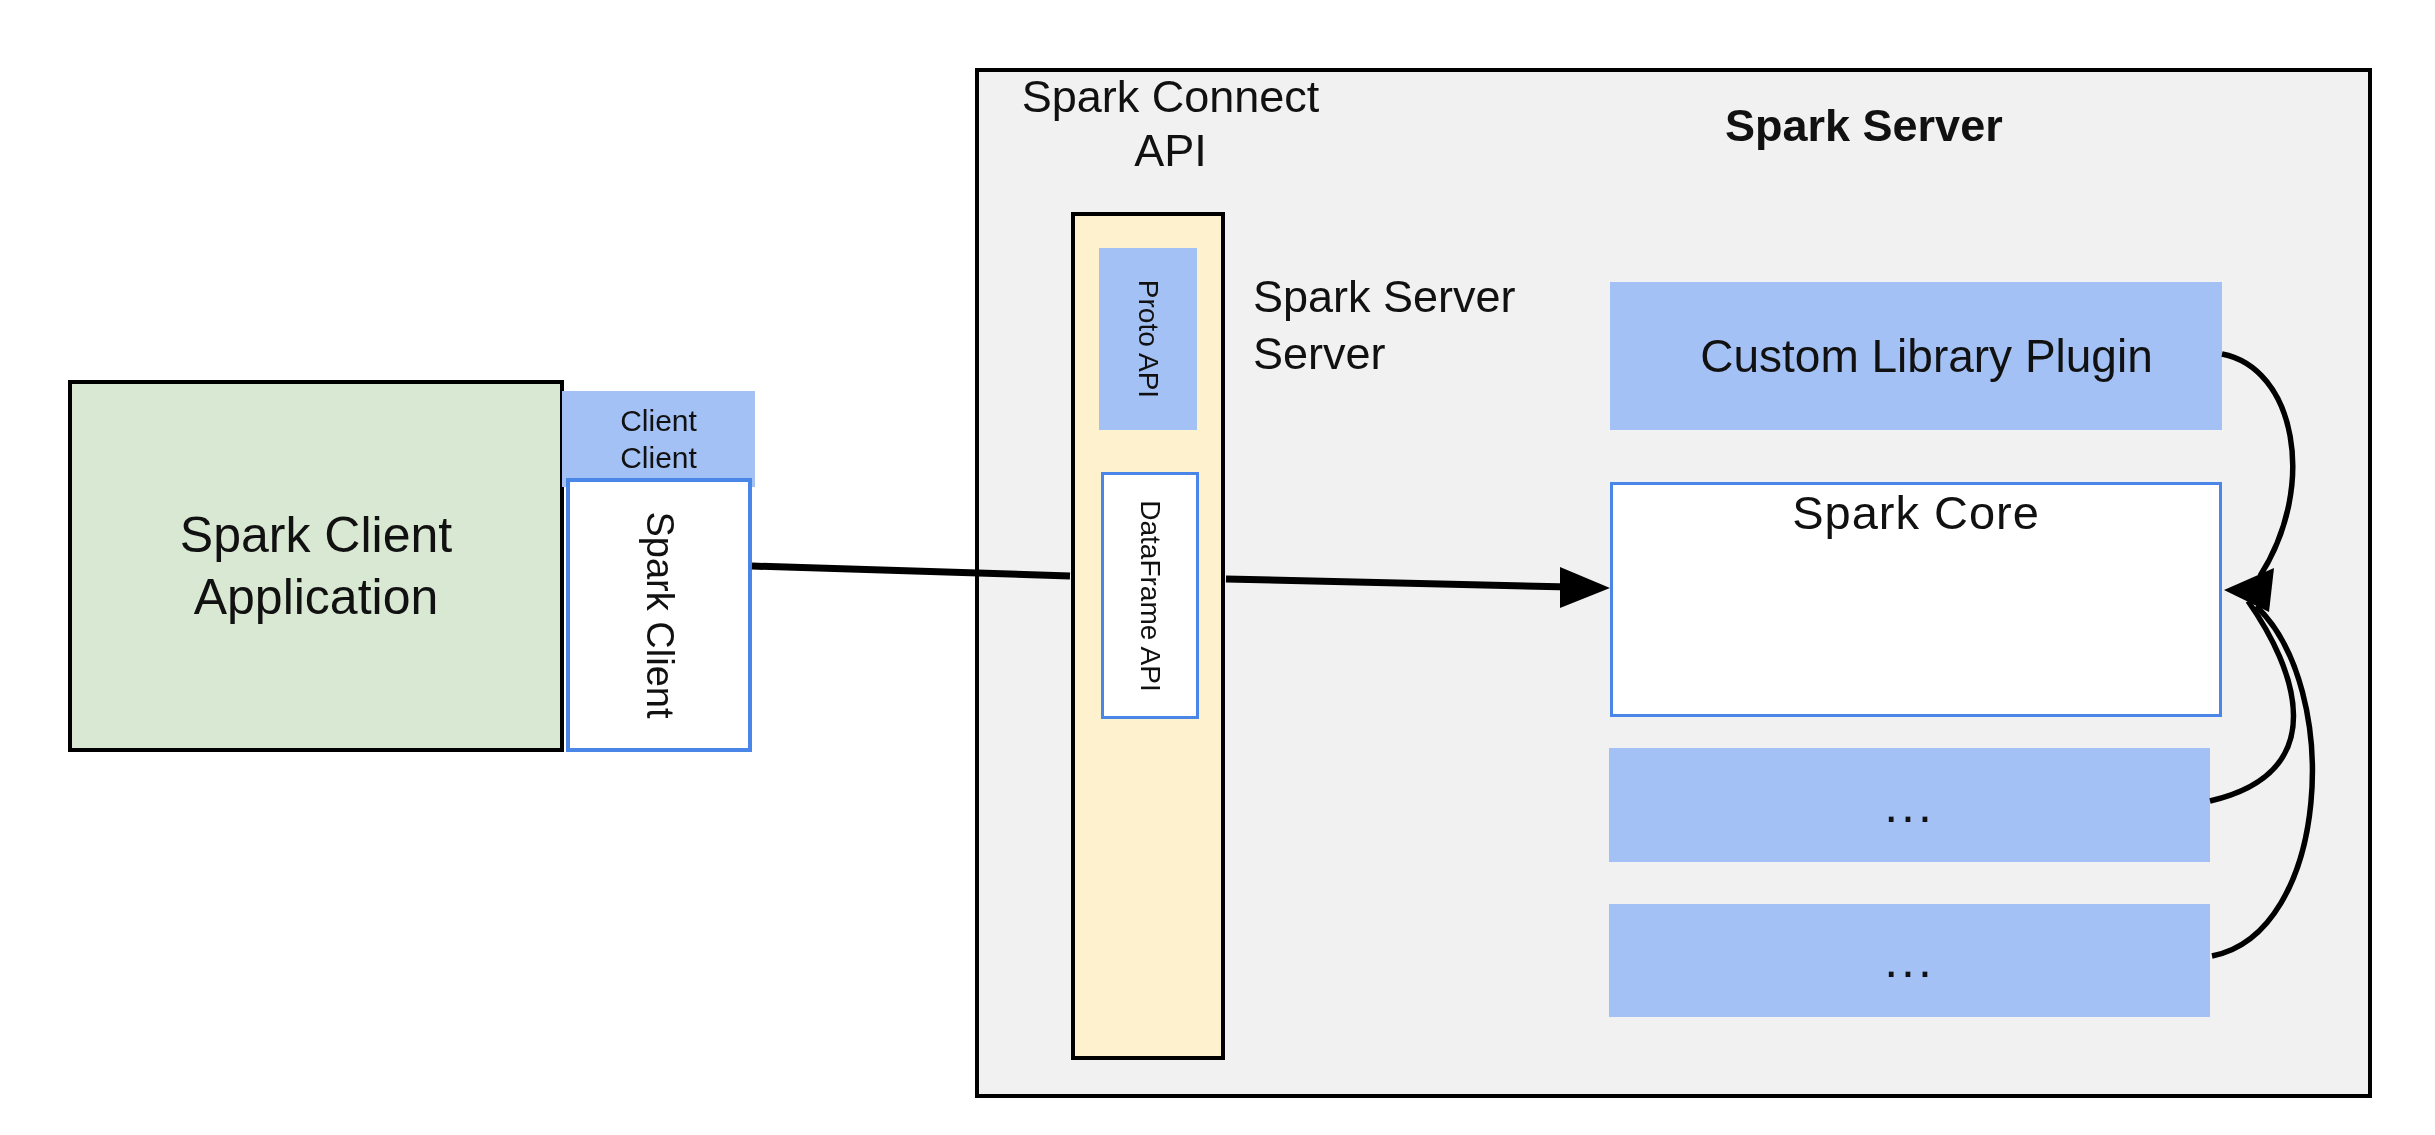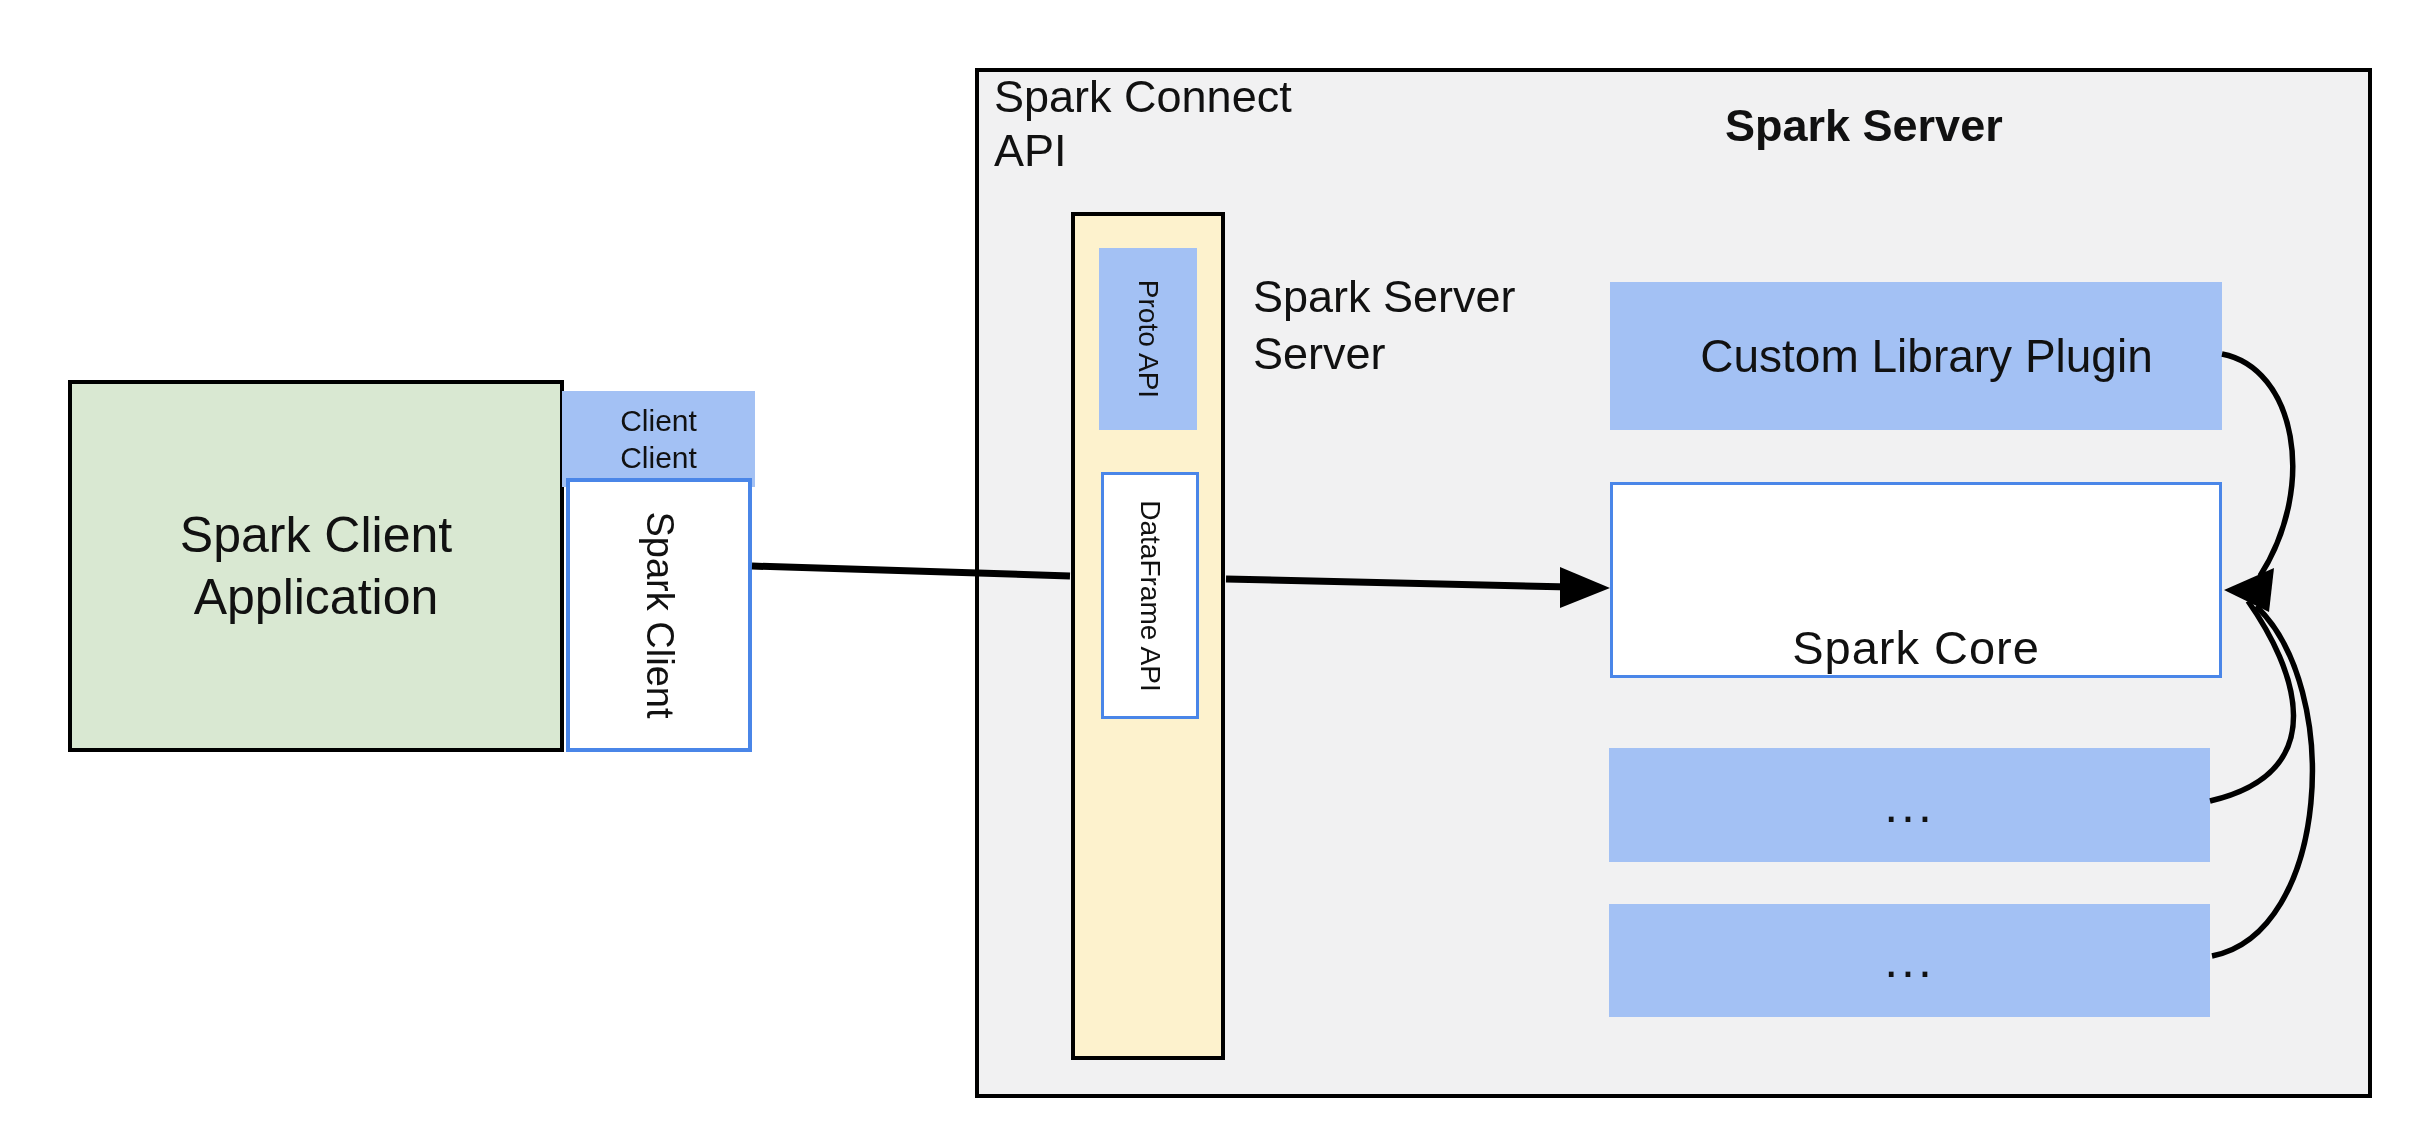--- a/index.html
+++ b/index.html
@@ -16,29 +16,29 @@
                     font-size:50px; line-height:62px; }
   .client-package { left:562px;  top:382px; width:193px;  height:96px;   background:#a3c1f4;
                     display:flex; align-items:center; justify-content:center; text-align:center;
                     font-size:30px; line-height:37px;margin-top:9px; }
   .spark-client   { left:566px;  top:478px; width:186px;  height:274px;  background:#ffffff; border:4px solid #4a86e8; }
   .library-col    { left:1071px; top:212px; width:154px;  height:848px;  background:#fdf2cd; border:4px solid #000; }
   .proto-api      { left:1099px; top:248px; width:98px;   height:182px;  background:#a3c1f4; }
   .dataframe-api  { left:1101px; top:472px; width:98px;   height:247px;  background:#ffffff; border:3px solid #4a86e8; }
   .plugin-box     { left:1610px; top:282px; width:612px;  height:148px;  background:#a3c1f4;
                     display:flex; align-items:center; justify-content:center; font-size:46px;padding-left:21px; }
-  .core-box       { left:1610px; top:482px; width:612px;  height:196px;  background:#ffffff; border:3px solid #4a86e8;
-                    display:flex; align-items:flex-end; justify-content:center; font-size:47px; letter-spacing:1px; }
+  .core-box       { left:1610px; top:482px; width:612px;  height:235px;  background:#ffffff; border:3px solid #4a86e8;
+                    display:flex; align-items:flex-start; justify-content:center; font-size:47px; letter-spacing:1px; }
   .slot1-box      { left:1609px; top:748px; width:601px;  height:114px;  background:#a3c1f4;
                     text-align:center; font-size:50px; line-height:114px; letter-spacing:3px; }
   .slot2-box      { left:1609px; top:904px; width:601px;  height:113px;  background:#a3c1f4;
                     text-align:center; font-size:50px; line-height:113px; letter-spacing:3px; }
 
   
-  .lbl-connect-api    { left:975px;  top:70px;  width:372px; font-size:45px; line-height:54px;padding-left:19px; }
+  .lbl-connect-api    { left:975px;  top:70px;  width:372px; text-align:center; font-size:45px; line-height:54px;padding-left:19px; }
   .lbl-server-title   { left:1725px; top:100px; font-size:45px; font-weight:bold; white-space:nowrap; }
   .lbl-server-library { left:1253px; top:268px; font-size:45px; line-height:57px; white-space:nowrap; }
 
   
   .vtxt { position:absolute; left:50%; top:50%;
           transform:translate(-50%,-50%) rotate(90deg);
           white-space:nowrap; }
   .vtxt-client    { font-size:38px; }
   .vtxt-proto     { font-size:28px; }
   .vtxt-dataframe { font-size:28px; }

